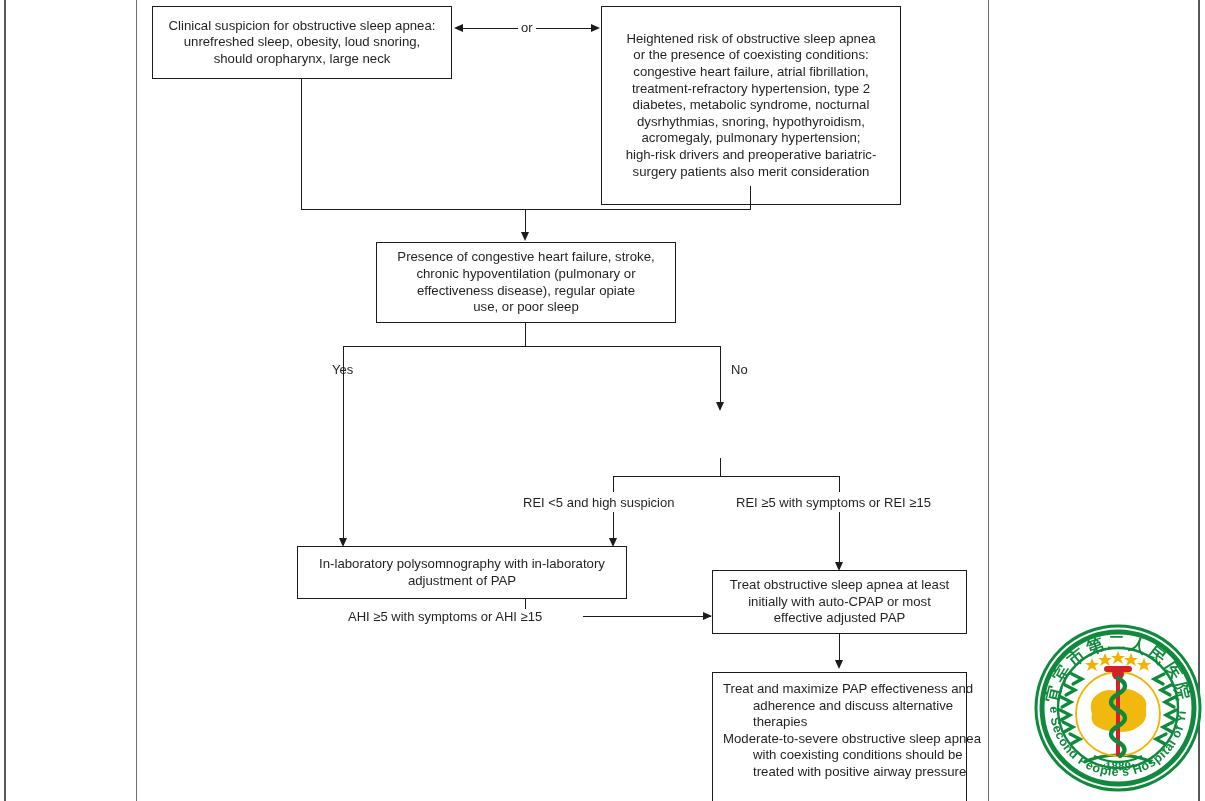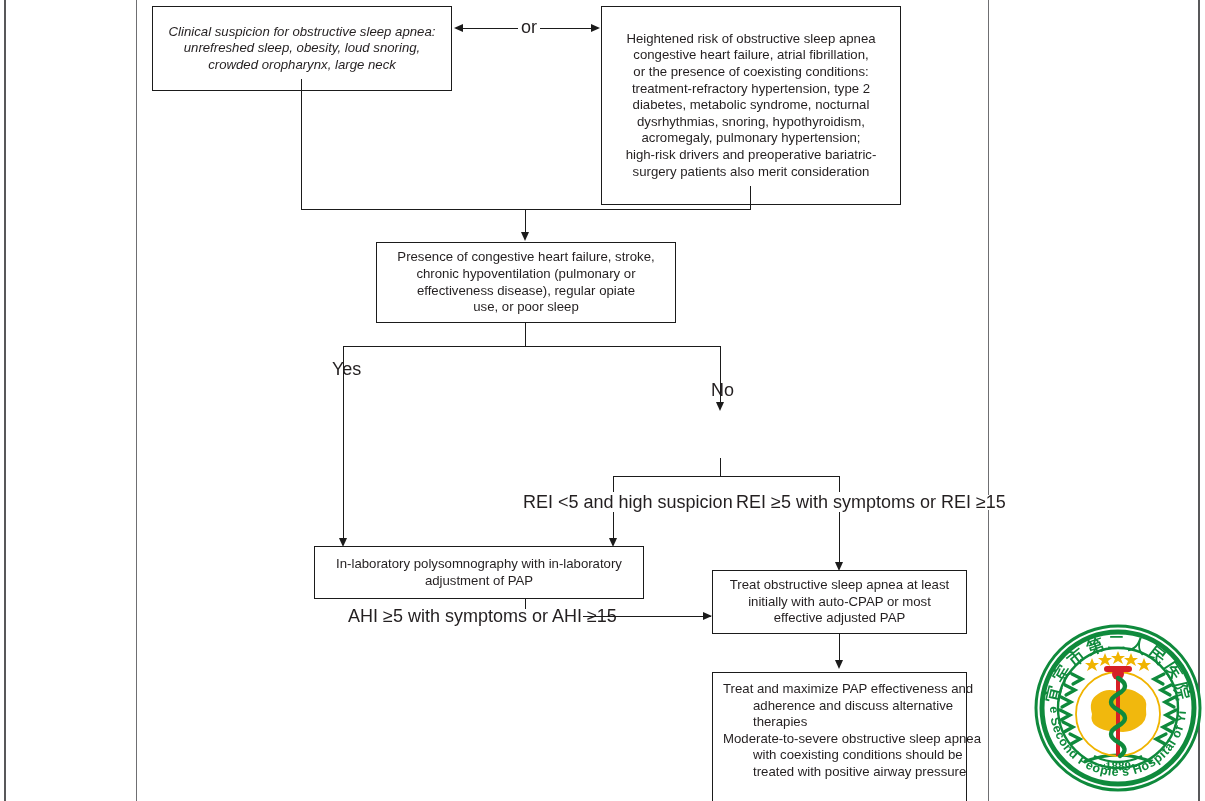--- a/index.html
+++ b/index.html
@@ -81,21 +81,21 @@
   }
   .arrowhead.left {
     border-top: 4.6px solid transparent;
     border-bottom: 4.6px solid transparent;
     border-right: 9px solid #1b1b1b;
   }
 
   .elabel {
     position: absolute;
     color: #231f20;
-    font-size: 18px;
+    font-size: 13px;
     line-height: 15px;
     white-space: nowrap;
     background: #ffffff;
     padding: 0 3px;
   }
 
   
   .seal {
     position: absolute;
     left: 1032px;
@@ -107,35 +107,35 @@
 </head>
 <body>
 
 <div id="page">
 
   <div class="rule" style="left:4px; top:0; width:2px; height:801px;"></div>
   <div class="rule thin" style="left:136px; top:0; width:1.4px; height:801px;"></div>
   <div class="rule thin" style="left:988px; top:0; width:1.4px; height:801px;"></div>
   <div class="rule" style="left:1198px; top:0; width:2px; height:801px;"></div>
 
-  <div class="fbox" style="left:152px; top:6px; width:300px; height:85px;font-style:italic;">
+  <div class="fbox" style="left:152px; top:6px; width:300px; height:73px;">
     <span class="ln">Clinical suspicion for obstructive sleep apnea:</span>
     <span class="ln">unrefreshed sleep, obesity, loud snoring,</span>
-    <span class="ln">crowded oropharynx, large neck</span>
+    <span class="ln">should oropharynx, large neck</span>
   </div>
 
   <div class="hline" style="left:456px; top:28px; width:142px;"></div>
   <div class="arrowhead left" style="left:454px; top:23.6px;"></div>
   <div class="arrowhead right" style="left:591px; top:23.6px;"></div>
   <div class="elabel" style="left:518px; top:20px;">or</div>
 
   <div class="fbox" style="left:601px; top:6px; width:300px; height:199px;">
     <span class="ln">Heightened risk of obstructive sleep apnea</span>
+    <span class="ln">or the presence of coexisting conditions:</span>
     <span class="ln">congestive heart failure, atrial fibrillation,</span>
-    <span class="ln">or the presence of coexisting conditions:</span>
     <span class="ln">treatment-refractory hypertension, type 2</span>
     <span class="ln">diabetes, metabolic syndrome, nocturnal</span>
     <span class="ln">dysrhythmias, snoring, hypothyroidism,</span>
     <span class="ln">acromegaly, pulmonary hypertension;</span>
     <span class="ln">high-risk drivers and preoperative bariatric-</span>
     <span class="ln">surgery patients also merit consideration</span>
   </div>
 
   <div class="vline" style="left:301px; top:79px; height:131px;"></div>
   <div class="vline" style="left:750px; top:186px; height:24px;"></div>
@@ -150,39 +150,39 @@
     <span class="ln">use, or poor sleep</span>
   </div>
 
   <div class="vline" style="left:525px; top:323px; height:24px;"></div>
   <div class="hline" style="left:343px; top:346px; width:378px;"></div>
 
   <div class="elabel" style="left:329px; top:362px;">Yes</div>
   <div class="vline" style="left:343px; top:346px; height:196px;"></div>
   <div class="arrowhead down" style="left:338.8px; top:538px;"></div>
 
-  <div class="elabel" style="left:708px; top:362px;margin-top:21px;">No</div>
+  <div class="elabel" style="left:728px; top:362px;">No</div>
   <div class="vline" style="left:720px; top:346px; height:60px;"></div>
   <div class="arrowhead down" style="left:715.8px; top:402px;"></div>
 
 
   <div class="vline" style="left:720px; top:458px; height:19px;"></div>
   <div class="hline" style="left:613px; top:476px; width:227px;"></div>
 
   <div class="elabel" style="left:520px; top:495px;">REI &lt;5 and high suspicion</div>
   <div class="vline" style="left:613px; top:476px; height:16px;"></div>
   <div class="vline" style="left:613px; top:512px; height:30px;"></div>
   <div class="arrowhead down" style="left:608.8px; top:538px;"></div>
 
   <div class="elabel" style="left:733px; top:495px;">REI ≥5 with symptoms or REI ≥15</div>
   <div class="vline" style="left:839px; top:476px; height:16px;"></div>
   <div class="vline" style="left:839px; top:512px; height:54px;"></div>
   <div class="arrowhead down" style="left:834.8px; top:562px;"></div>
 
-  <div class="fbox" style="left:314px; top:546px; width:330px; height:53px;">
+  <div class="fbox" style="left:297px; top:546px; width:330px; height:53px;">
     <span class="ln">In-laboratory polysomnography with in-laboratory</span>
     <span class="ln">adjustment of PAP</span>
   </div>
 
   <div class="vline" style="left:525px; top:599px; height:18px;"></div>
   <div class="elabel" style="left:345px; top:609px;">AHI ≥5 with symptoms or AHI ≥15</div>
   <div class="hline" style="left:583px; top:616px; width:128px;"></div>
   <div class="arrowhead right" style="left:703px; top:611.8px;"></div>
 
   <div class="fbox" style="left:712px; top:570px; width:255px; height:64px;">

